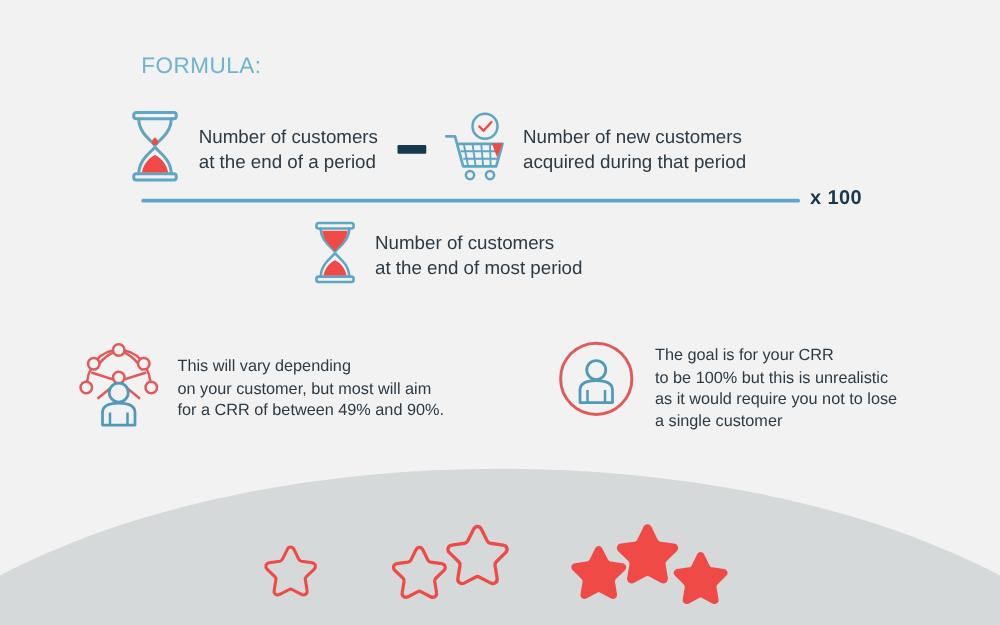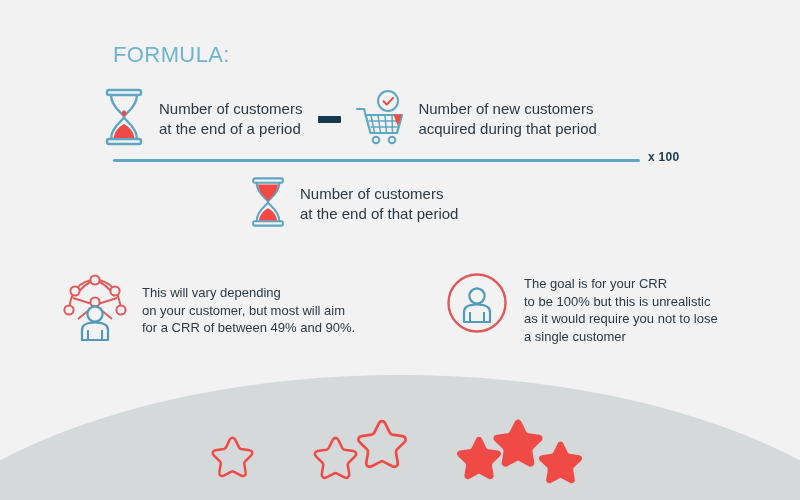--- a/index.html
+++ b/index.html
@@ -40,21 +40,21 @@
     height: 420px;
     background: #d5d9da;
     border-radius: 50% 50% 0 0 / 62% 62% 0 0;
   }
 
   
   .title {
     position: absolute;
     left: 113px;
     top: 42px;
-    font-size: 22px;
+    font-size: 18px;
     letter-spacing: 0.4px;
     color: #6fb4cf;
     font-weight: 400;
   }
 
   
   .formula {
     position: absolute;
     left: 0;
     top: 0;
@@ -89,21 +89,21 @@
     top: 159px;
     width: 527px;
     height: 3px;
     background: #5fa6c4;
     border-radius: 2px;
   }
   .times100 {
     position: absolute;
     left: 648px;
     top: 150px;
-    font-size: 12px;
+    font-size: 16px;
     font-weight: bold;
     color: #16394d;
     letter-spacing: 0.3px;
   }
   .denominator {
     position: absolute;
     left: 247px;
     top: 176px;
     display: flex;
     align-items: center;
@@ -193,21 +193,21 @@
           <rect x="7" y="2" width="34" height="5" rx="2" fill="none" stroke="#5fa6c4" stroke-width="2.4"></rect>
           <rect x="7" y="51" width="34" height="5" rx="2" fill="none" stroke="#5fa6c4" stroke-width="2.4"></rect>
           <path d="M11 7 C11 20 24 26 24 29 C24 26 37 20 37 7" fill="none" stroke="#5fa6c4" stroke-width="2.4" stroke-linecap="round"></path>
           <path d="M11 51 C11 38 24 32 24 29 C24 32 37 38 37 51" fill="none" stroke="#5fa6c4" stroke-width="2.4" stroke-linecap="round"></path>
           <path d="M12.5 9 H35.5 C34.5 20 24 25.5 24 28.5 C24 25.5 13.5 20 12.5 9 Z" fill="#ef4a46"></path>
           <path d="M13.5 50 C15 41.5 21 37.5 24 36 C27 37.5 33 41.5 34.5 50 Z" fill="#ef4a46"></path>
         </svg>
       </span>
       <span class="frac-text">
         <span>Number of customers</span><br>
-        <span>at the end of that period</span>
+        <span>at the end of most period</span>
       </span>
     </div>
   </div>
 
   <div class="callout callout-left">
     <span class="callout-icon">
       <svg width="66" height="70" viewBox="0 0 66 70">
         <path d="M7 42 C7 19 19 8 33 8 C47 8 59 19 59 42" fill="none" stroke="#e05a5a" stroke-width="2"></path>
         <path d="M11 26 L33 33 L55 26" fill="none" stroke="#e05a5a" stroke-width="2"></path>
         <path d="M33 33 L16 47 M33 33 L50 47" fill="none" stroke="#e05a5a" stroke-width="2"></path>

